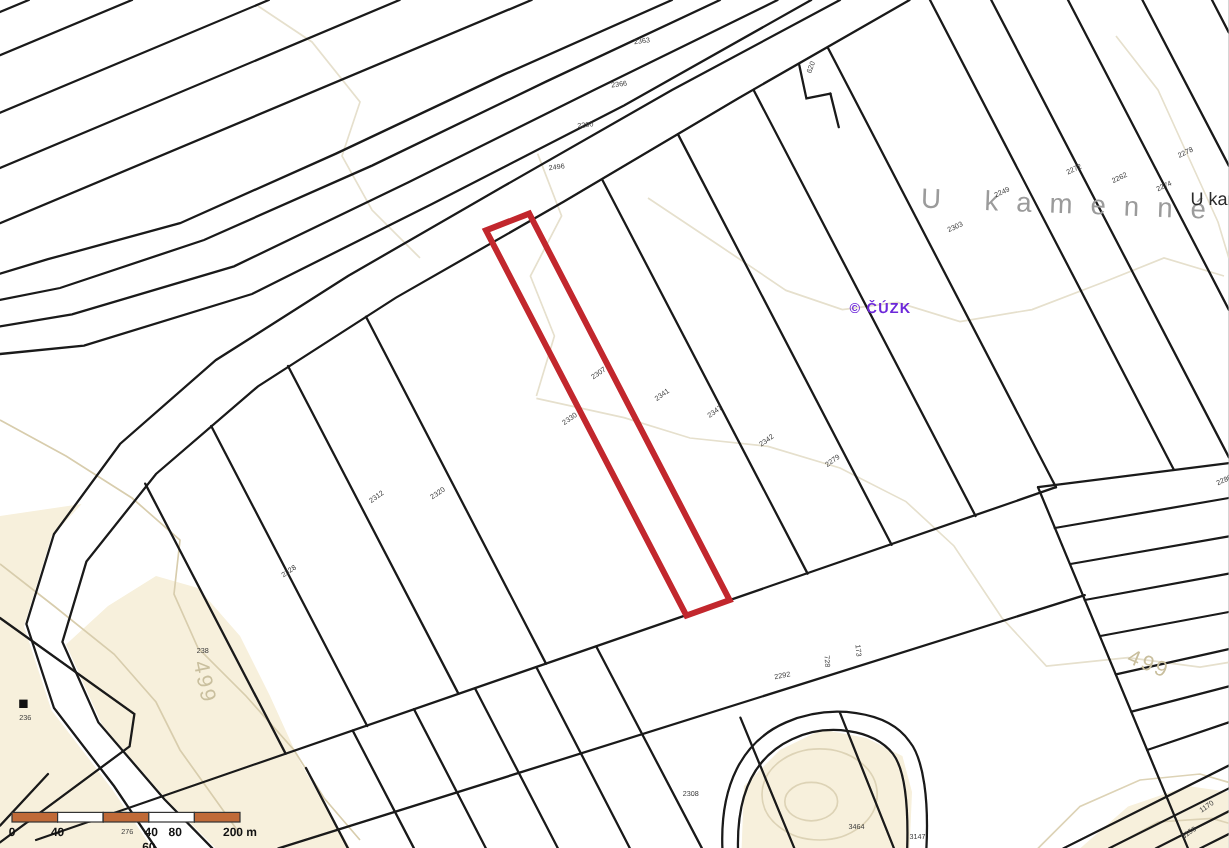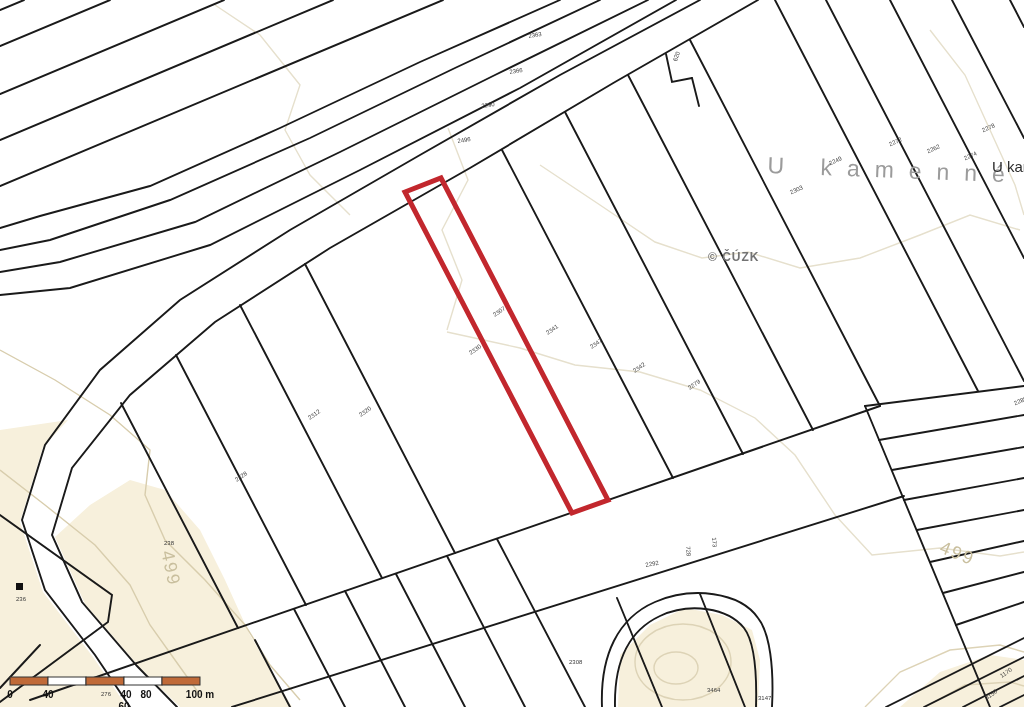--- a/index.html
+++ b/index.html
@@ -13,21 +13,21 @@
   .cl{color:#c9bf9e;font-size:18px;letter-spacing:2px;line-height:18px;}
   #place-name{
     position:absolute;left:768px;top:152px;color:#9b9b9b;
     font-size:23px;letter-spacing:15px;transform:rotate(2.2deg);
     transform-origin:0 0;white-space:nowrap;
   }
   #corner-place-name{
     position:absolute;left:992px;top:158px;color:#2b2b2b;font-size:15px;white-space:nowrap;
   }
   #copyright{
-    position:absolute;left:708px;top:250px;color:#737373;font-size:12px;
+    position:absolute;left:708px;top:250px;color:#6d28d9;font-size:12px;
     font-weight:bold;letter-spacing:1px;
   }
   #scalebar-labels span{
     position:absolute;font-size:10px;font-weight:bold;color:#111;
     transform:translateX(-50%);white-space:nowrap;
   }
 </style>
 </head>
 <body>
 
@@ -181,15 +181,15 @@
       <span class="lbl num" style="left: 984px; top: 696px; transform: rotate(-35deg);">3150</span>
       <span class="lbl num" style="left: 101px; top: 691px;">276</span>
     </div>
 
   <div id="scalebar-labels">
       <span style="left: 10px; top: 689px;">0</span>
       <span style="left: 48px; top: 689px;">40</span>
       <span style="left: 86px; top: 689px; margin-left: 40px;">40</span>
       <span style="left: 124px; top: 689px; margin-top: 12px;">60</span>
       <span style="left: 146px; top: 689px;">80</span>
-      <span style="left: 200px; top: 689px;">100 m</span>
+      <span style="left: 200px; top: 689px;">200 m</span>
     </div>
 </div>
 
 </body></html>

